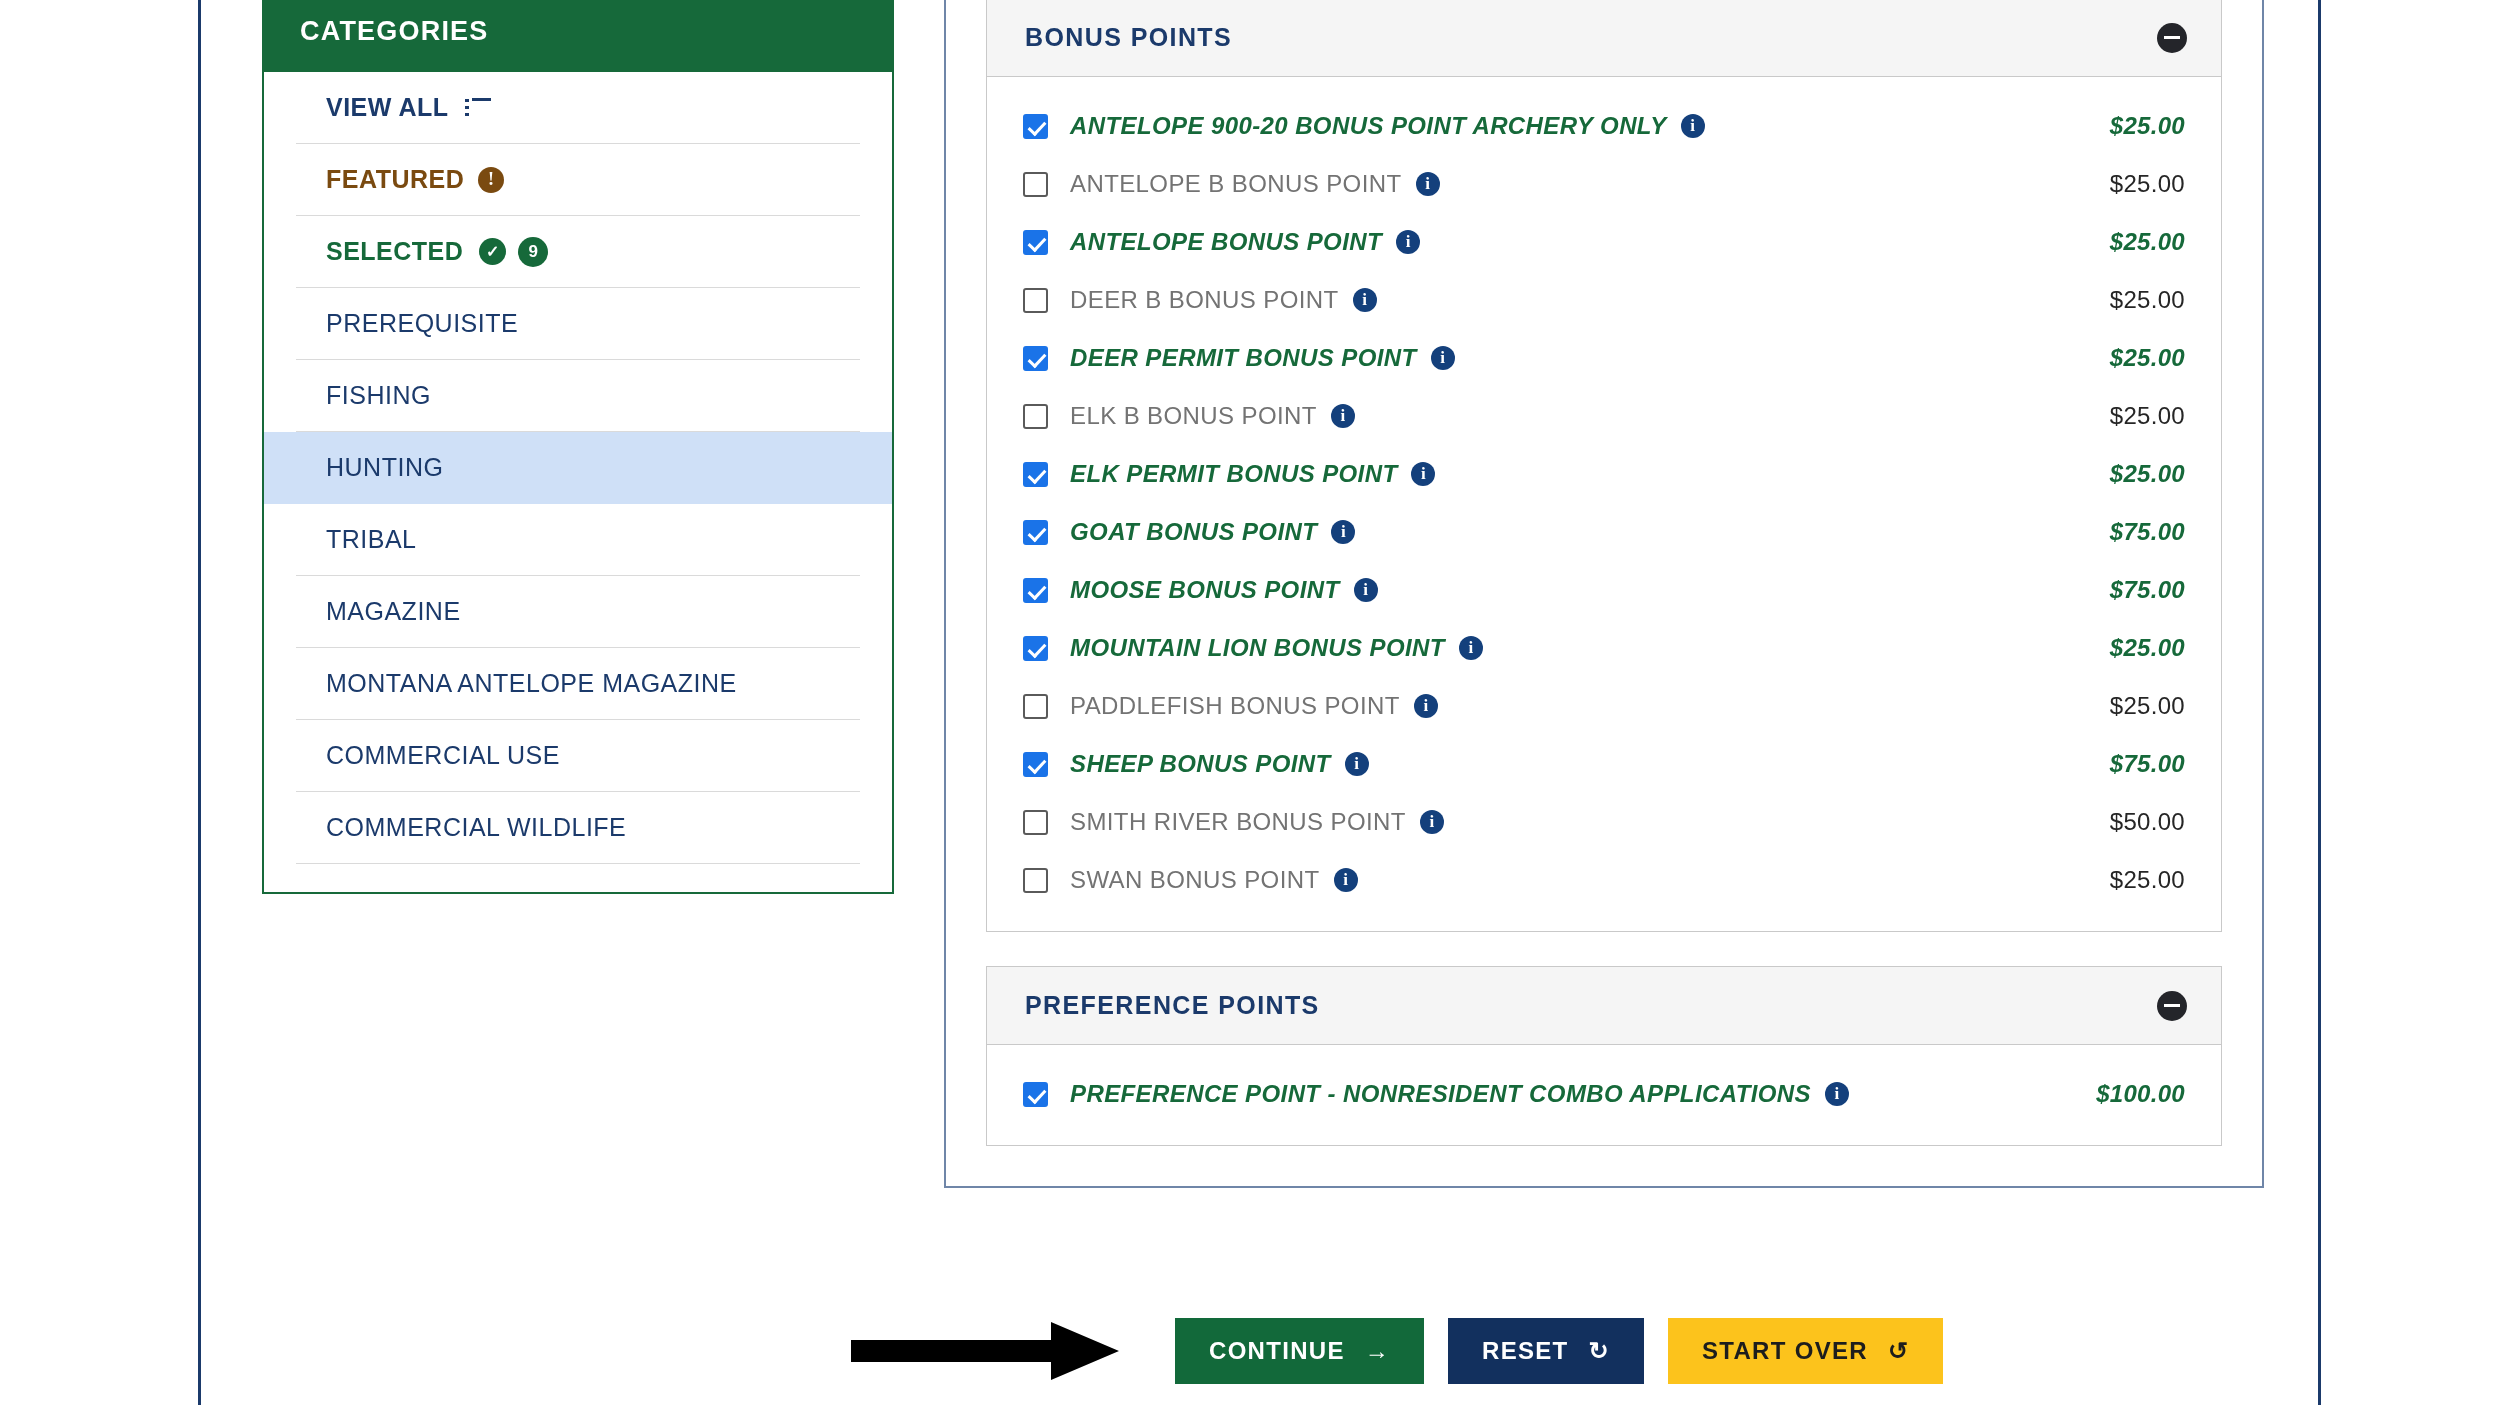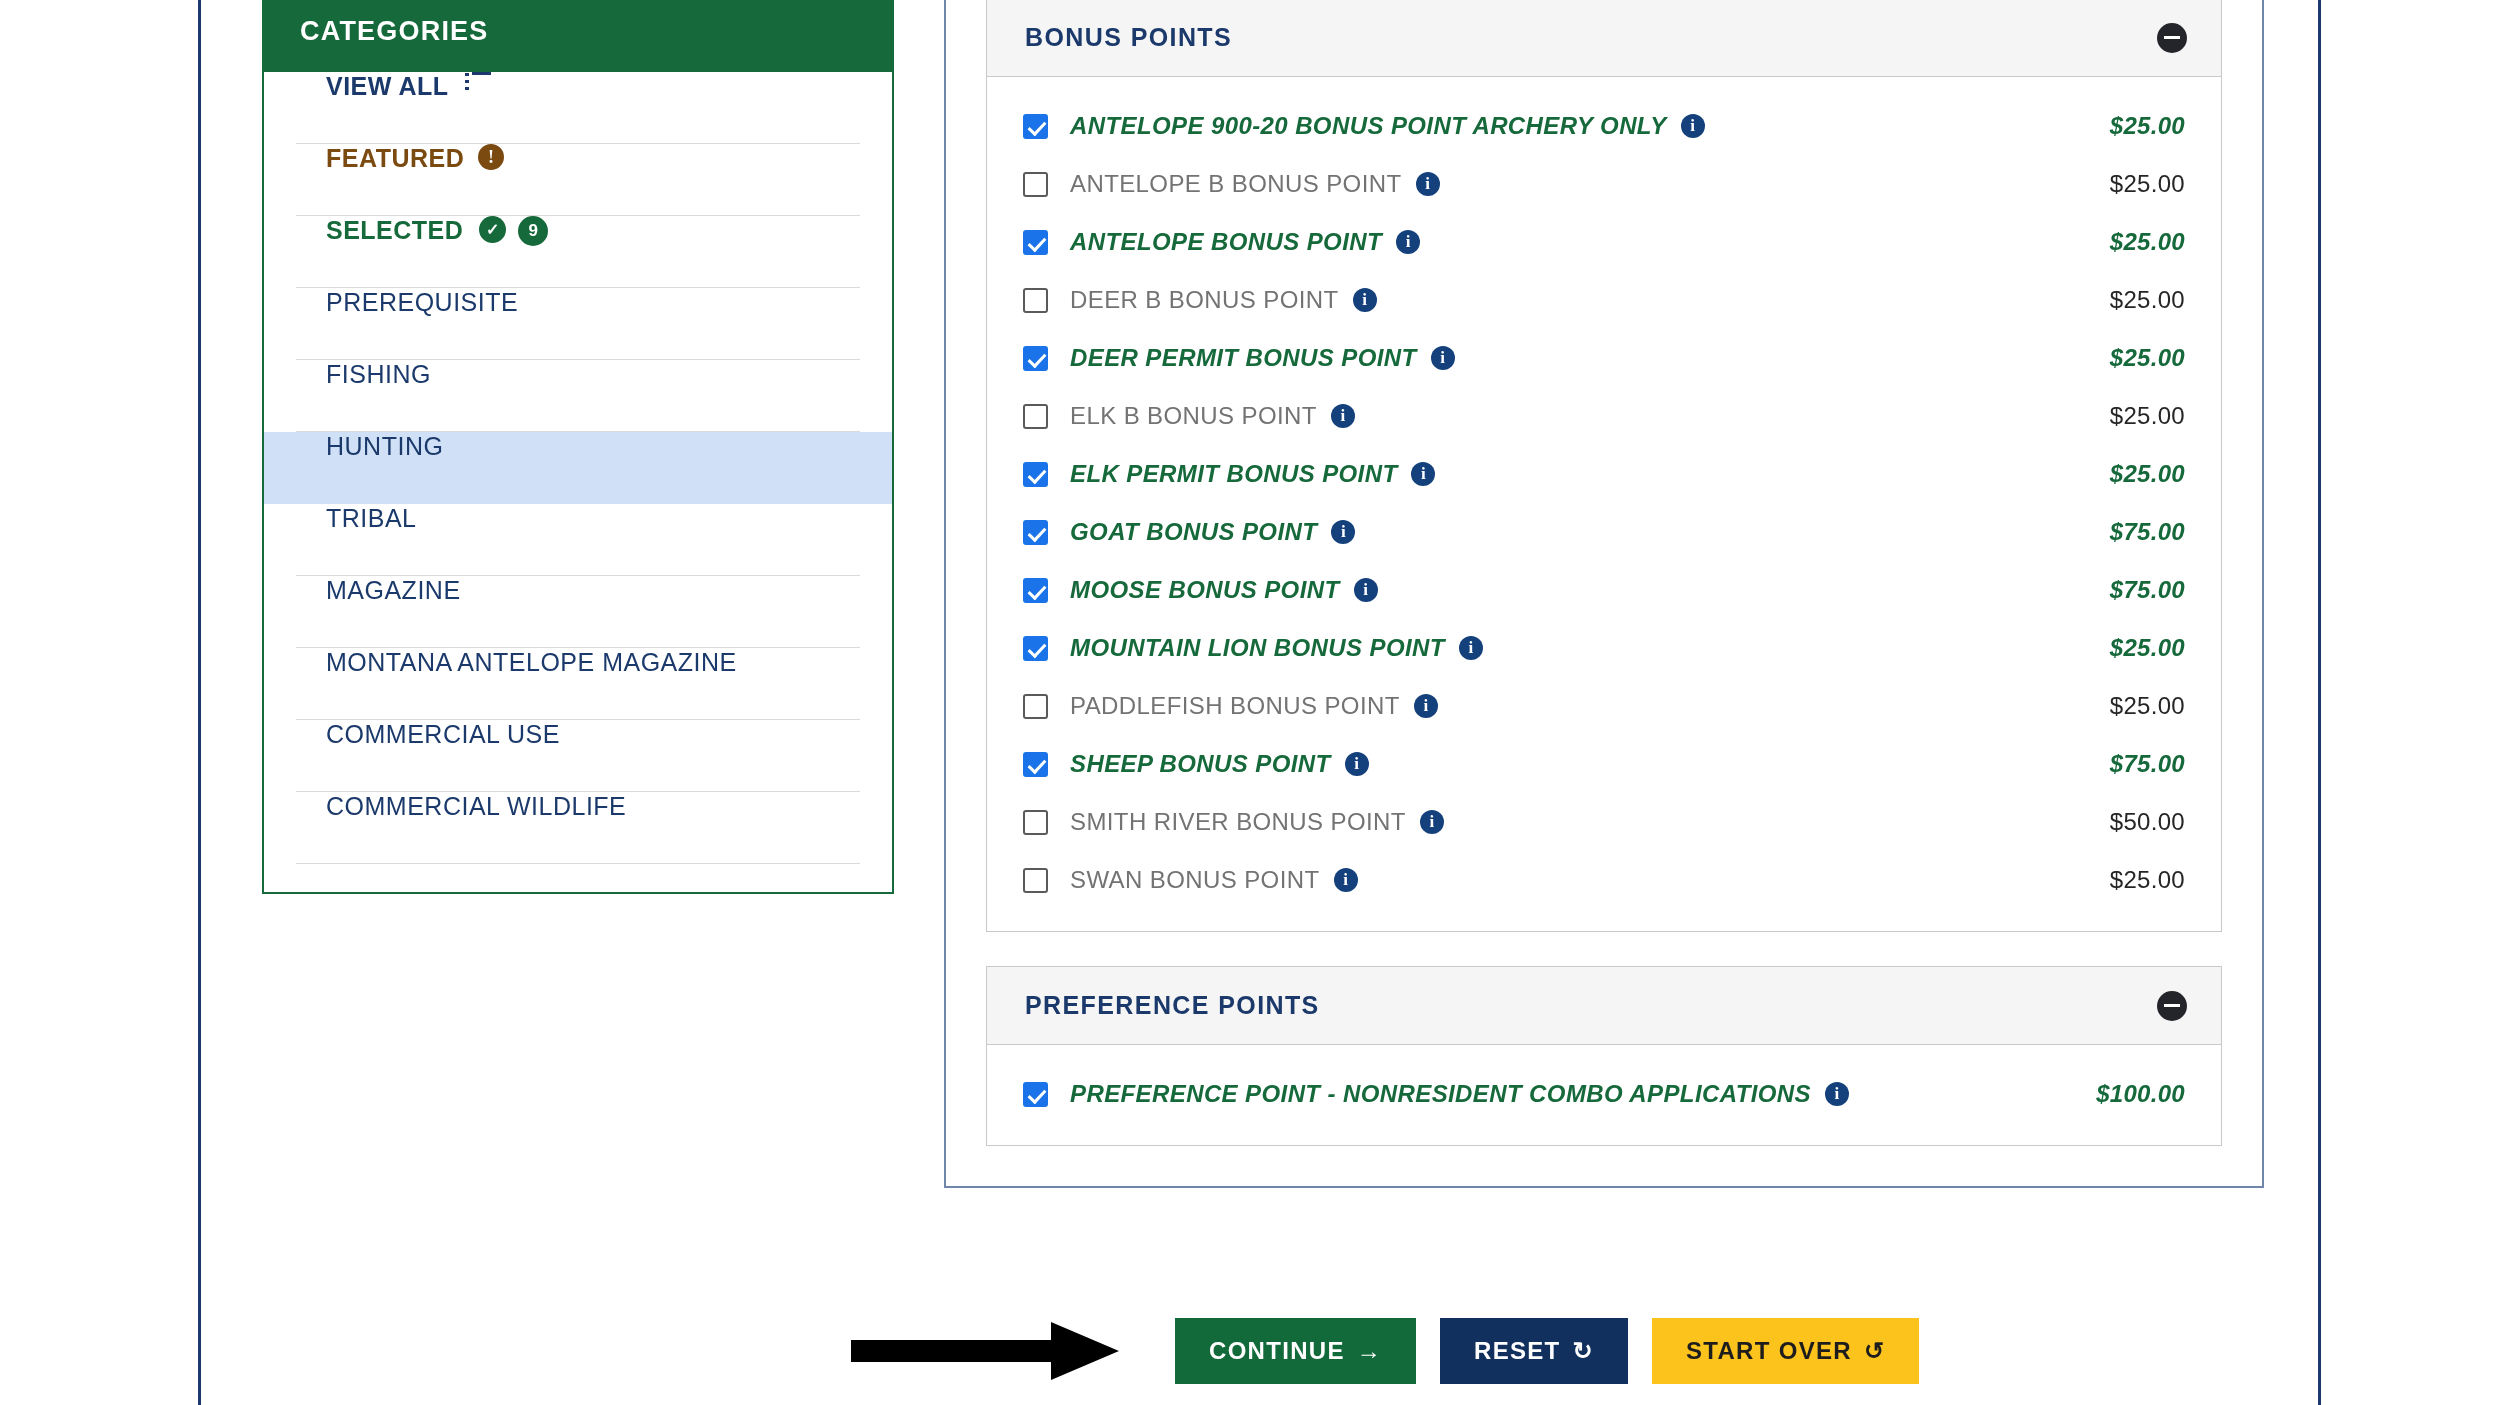--- a/index.html
+++ b/index.html
@@ -43,21 +43,21 @@
     letter-spacing: 1.2px;
     padding: 22px 0 20px 36px;
     height: 78px;
   }
   .cat-list {
     padding: 0 32px 28px 32px;
   }
   .cat-item {
     height: 72px;
     display: flex;
-    align-items: flex-start;
+    align-items: center;
     border-bottom: 1px solid #dadada;
     font-size: 25px;
     color: #1b3a6b;
     letter-spacing: 0.5px;
     padding-left: 30px;
     cursor: pointer;
   }
   .cat-item:last-child { border-bottom: 1px solid #dadada; }
   .cat-item.bold { font-weight: bold; }
   .cat-item.featured { color: #7a4a10; font-weight: bold; }
@@ -221,21 +221,21 @@
     position: absolute;
     left: 1175px; top: 1318px;
     display: flex;
     gap: 24px;
   }
   .btn {
     height: 66px;
     display: flex;
     align-items: center;
     justify-content: center;
-    gap: 12px;
+    gap: 20px;
     font-size: 24px;
     font-weight: bold;
     letter-spacing: 1.3px;
     color: #ffffff;
     cursor: pointer;
     border: none;
     padding: 0 34px;
     font-family: "Liberation Sans", sans-serif;
   }
   .btn-continue { background: #12693a; }

